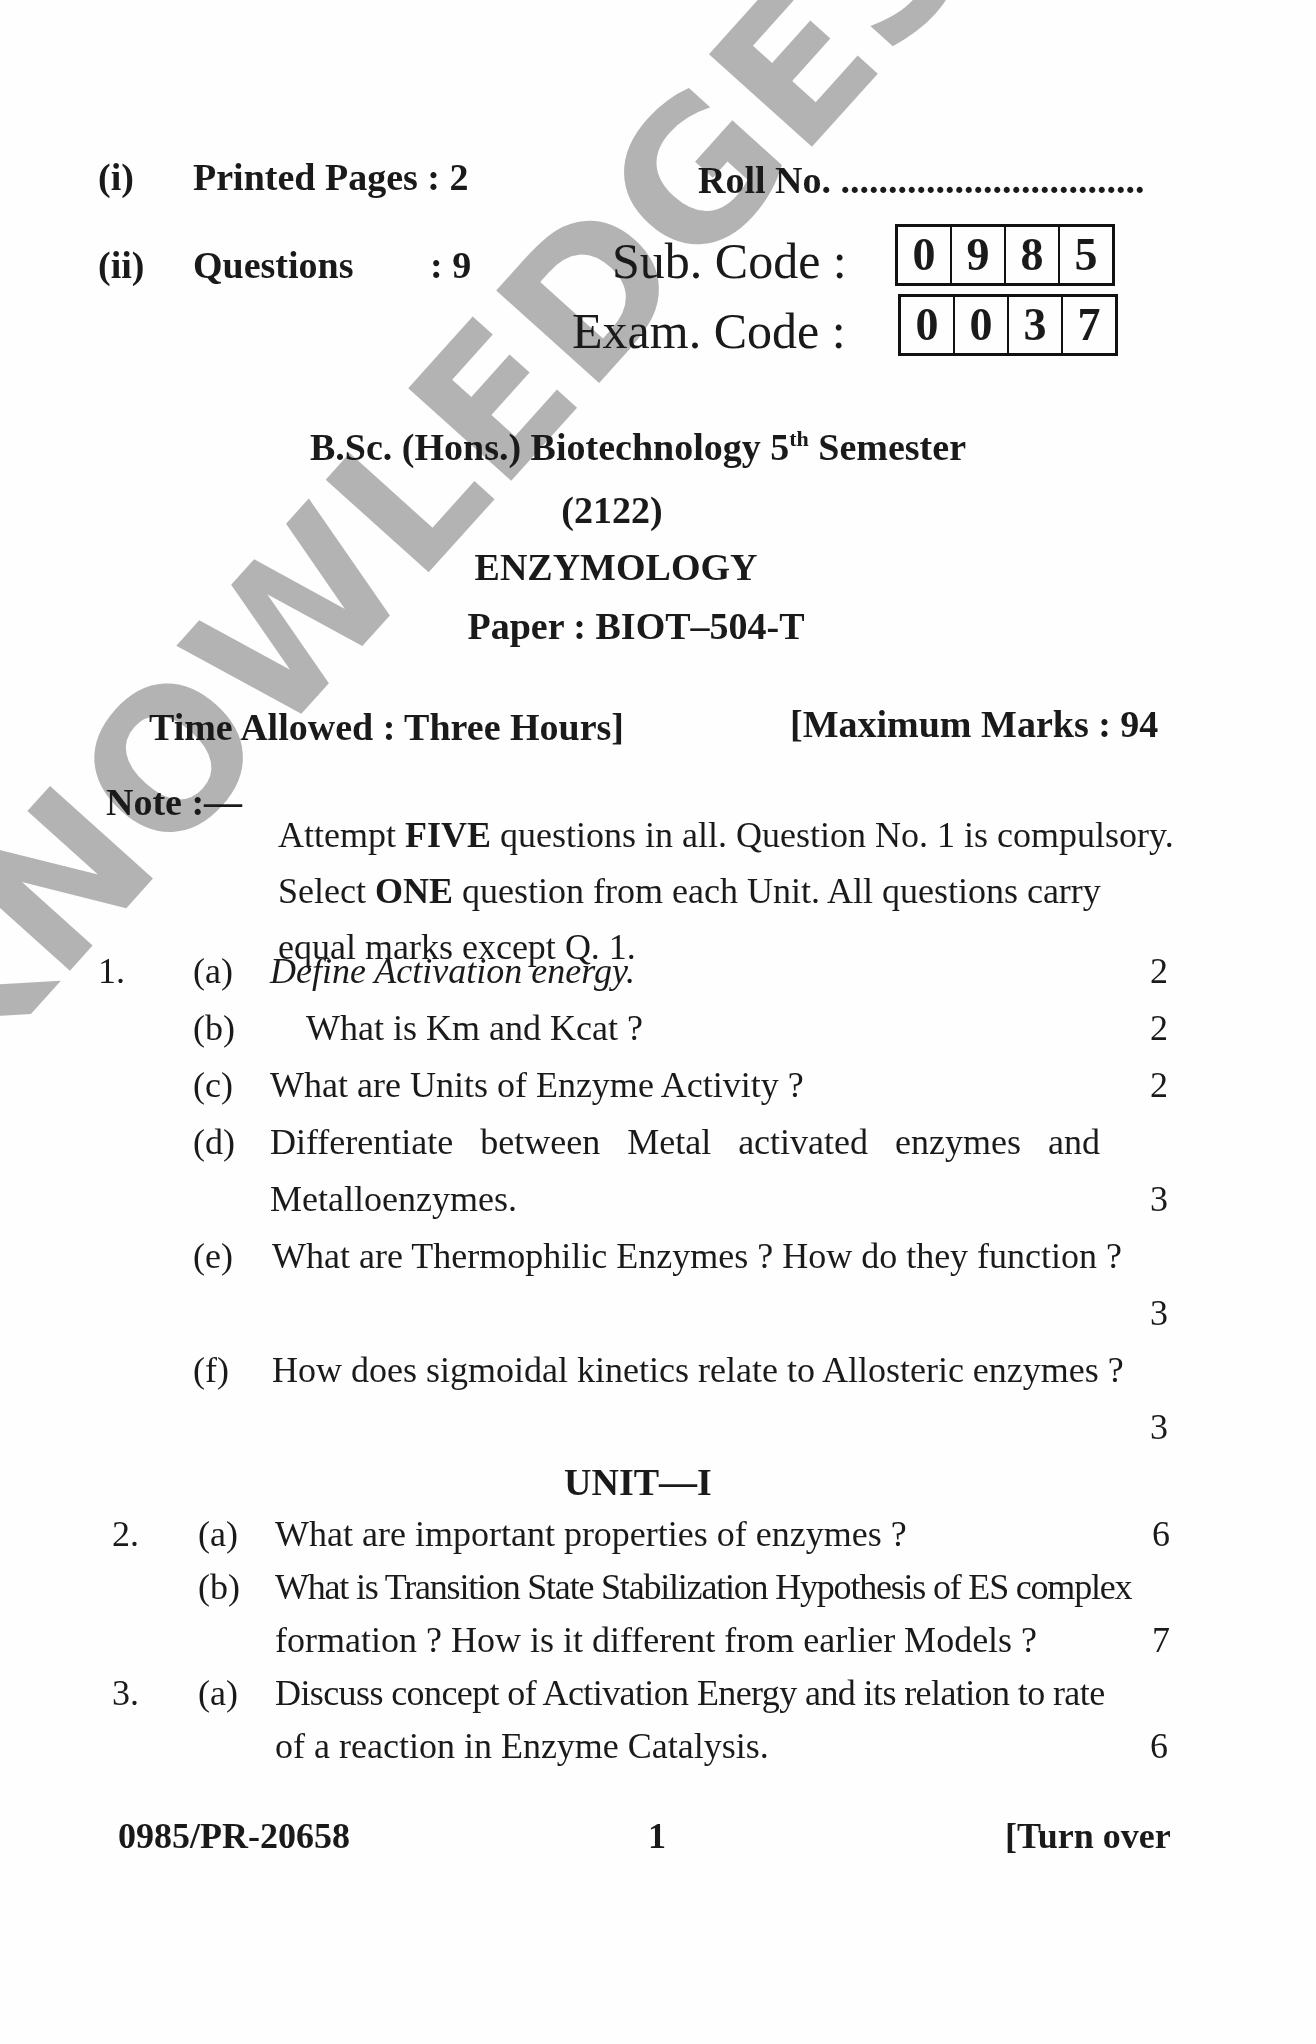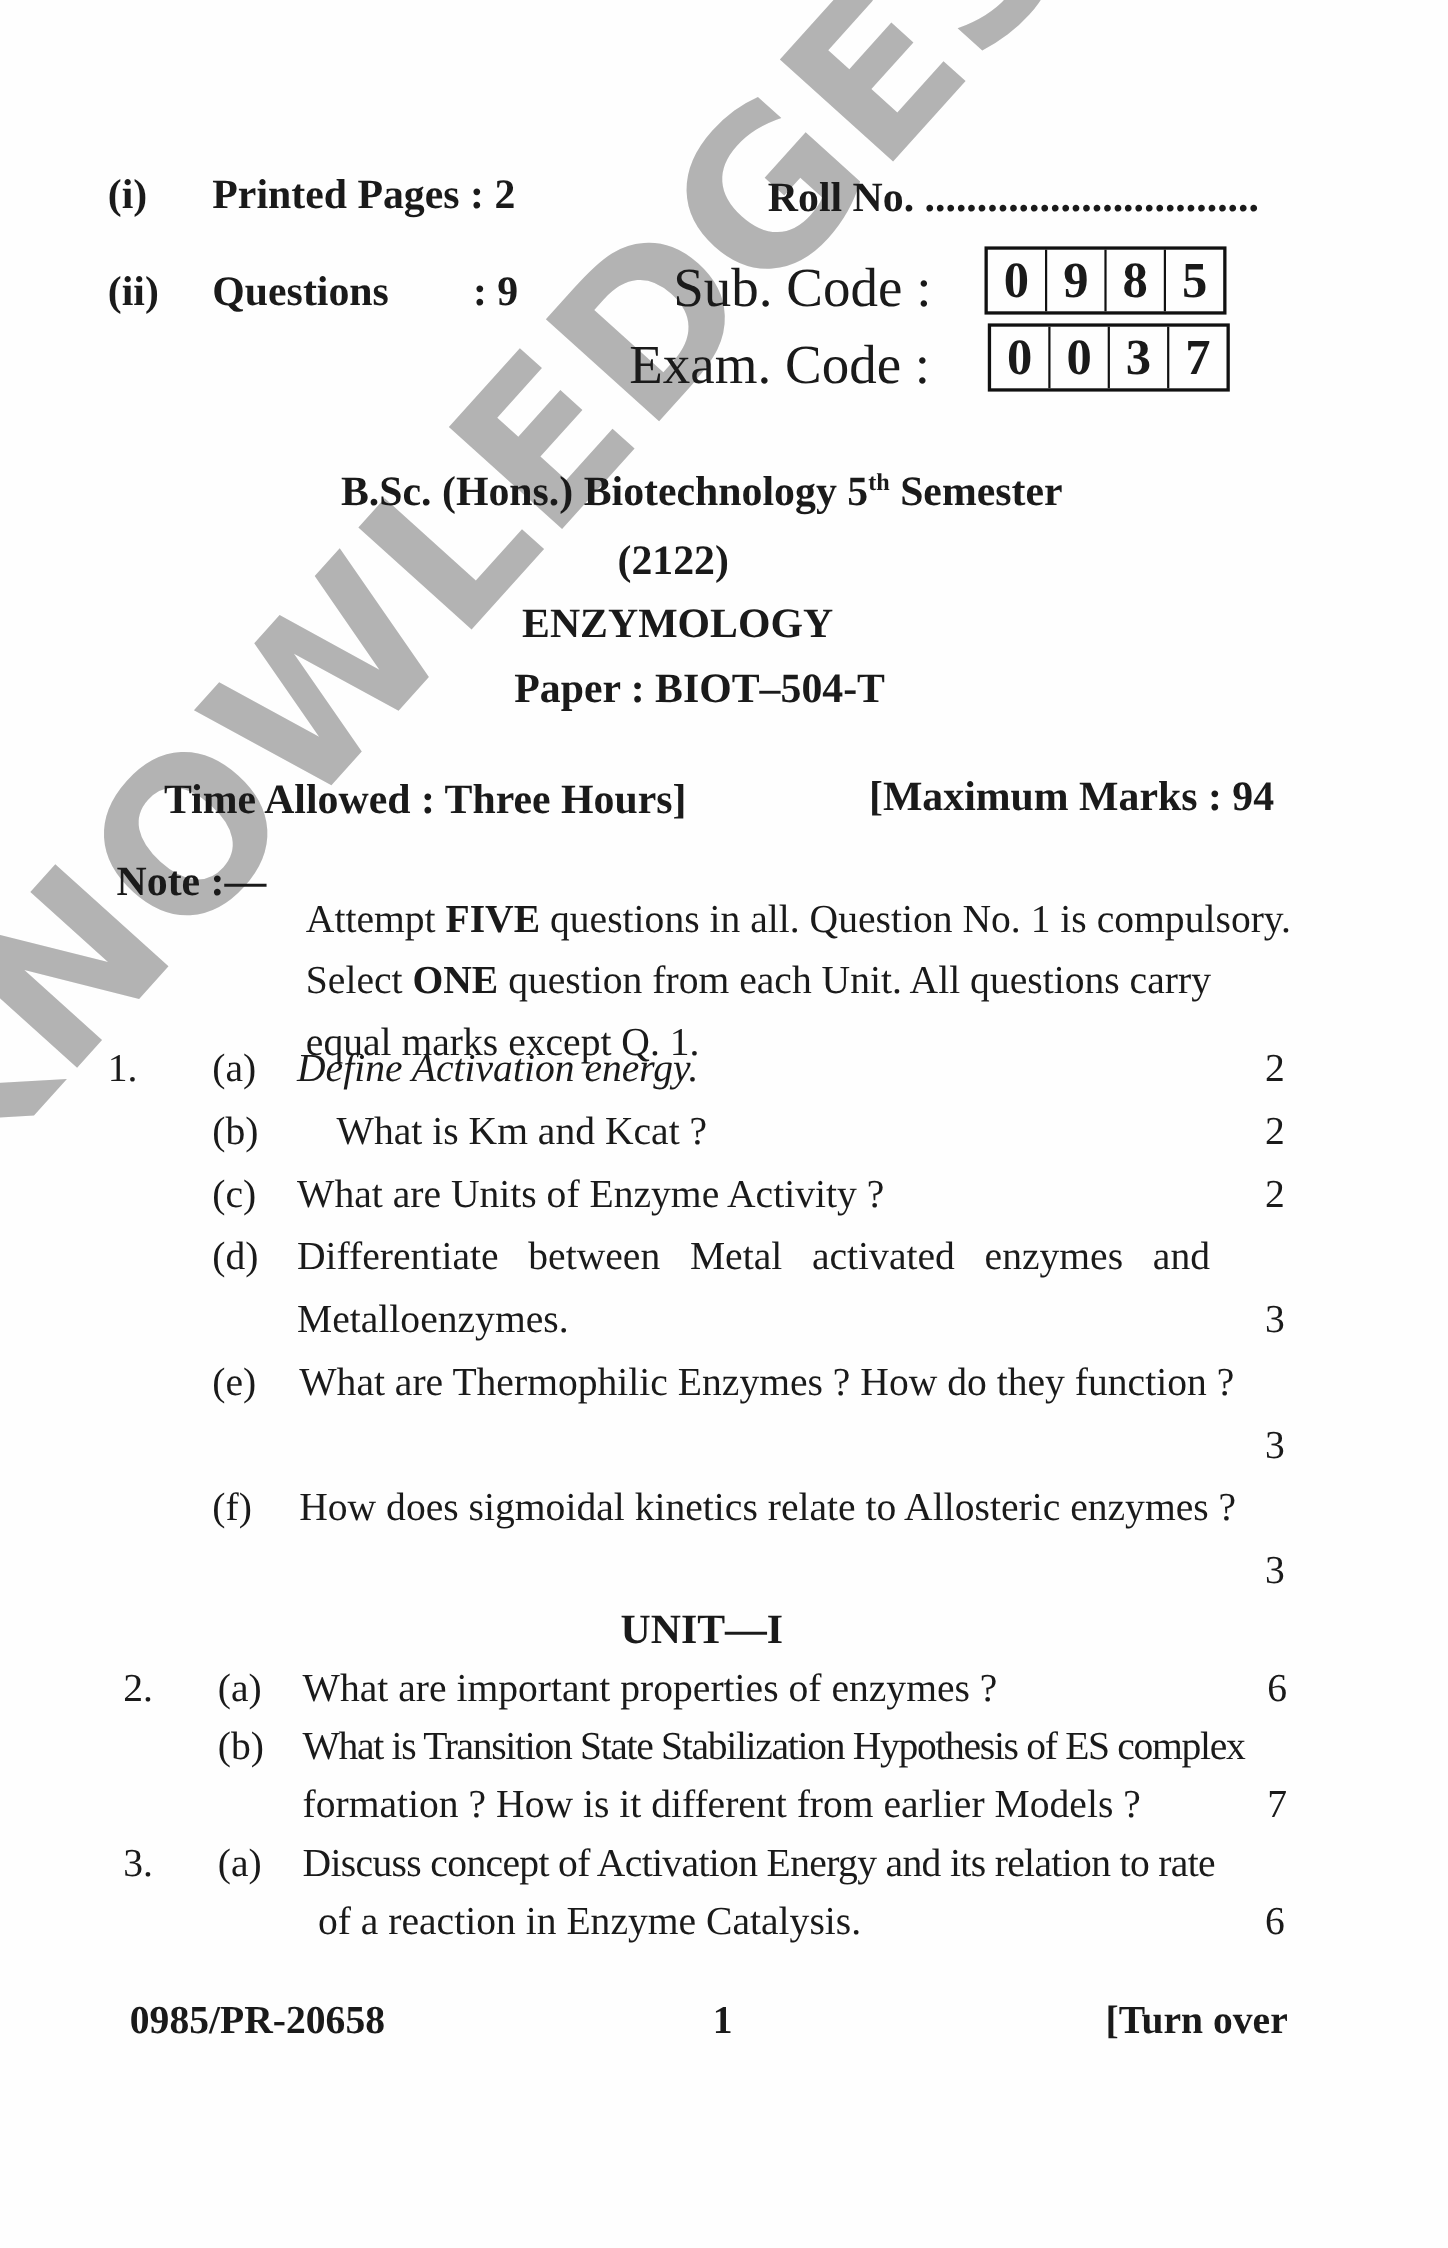--- a/index.html
+++ b/index.html
@@ -105,18 +105,18 @@
 <div class="mark" style="left:1130px;top:1513px;">6</div>
 
 <div class="q-line" style="left:198px;top:1566px;">(b)</div>
 <div class="q-line" style="left:275px;top:1566px;letter-spacing:-1.2px;">What is Transition State Stabilization Hypothesis of ES complex</div>
 <div class="q-line" style="left:275px;top:1619px;">formation ? How is it different from earlier Models ?</div>
 <div class="mark" style="left:1130px;top:1619px;">7</div>
 
 <div class="q-line" style="left:112px;top:1672px;">3.</div>
 <div class="q-line" style="left:198px;top:1672px;">(a)</div>
 <div class="q-line" style="left:275px;top:1672px;letter-spacing:-0.6px;">Discuss concept of Activation Energy and its relation to rate</div>
-<div class="q-line" style="left:289px;top:1725px;">of a reaction in Enzyme Catalysis.</div>
+<div class="q-line" style="left:275px;top:1725px;">of a reaction in Enzyme Catalysis.</div>
 <div class="mark" style="left:1128px;top:1725px;">6</div>
 
 <div class="abs footer" style="left:118px;top:1815px;">0985/PR-20658</div>
 <div class="abs footer" style="left:648px;top:1815px;">1</div>
 <div class="abs footer" style="left:1005px;top:1815px;">[Turn over</div>
 
 </body></html>

